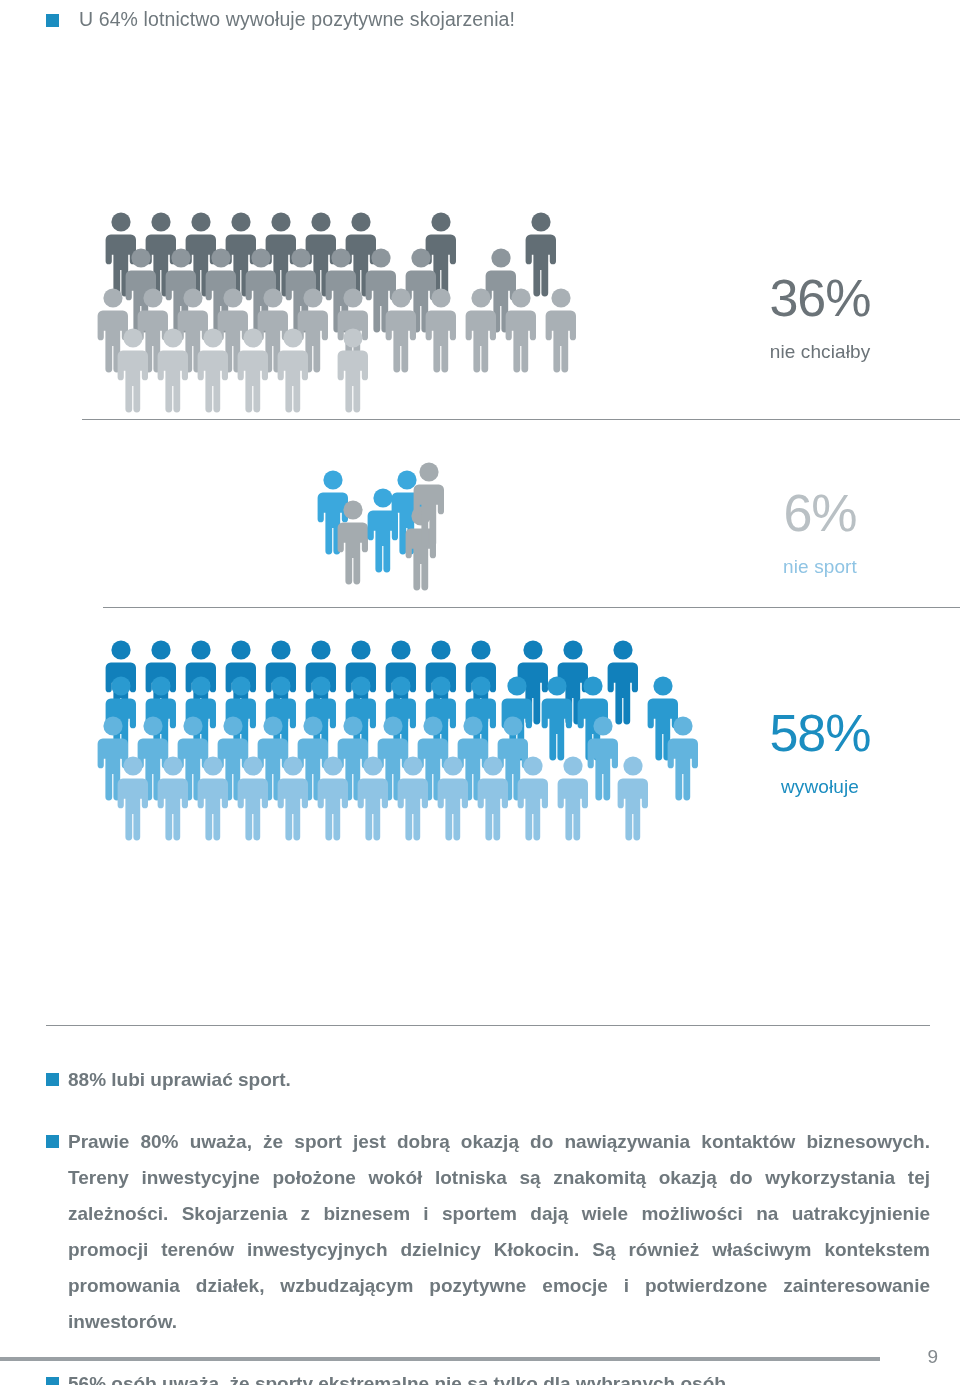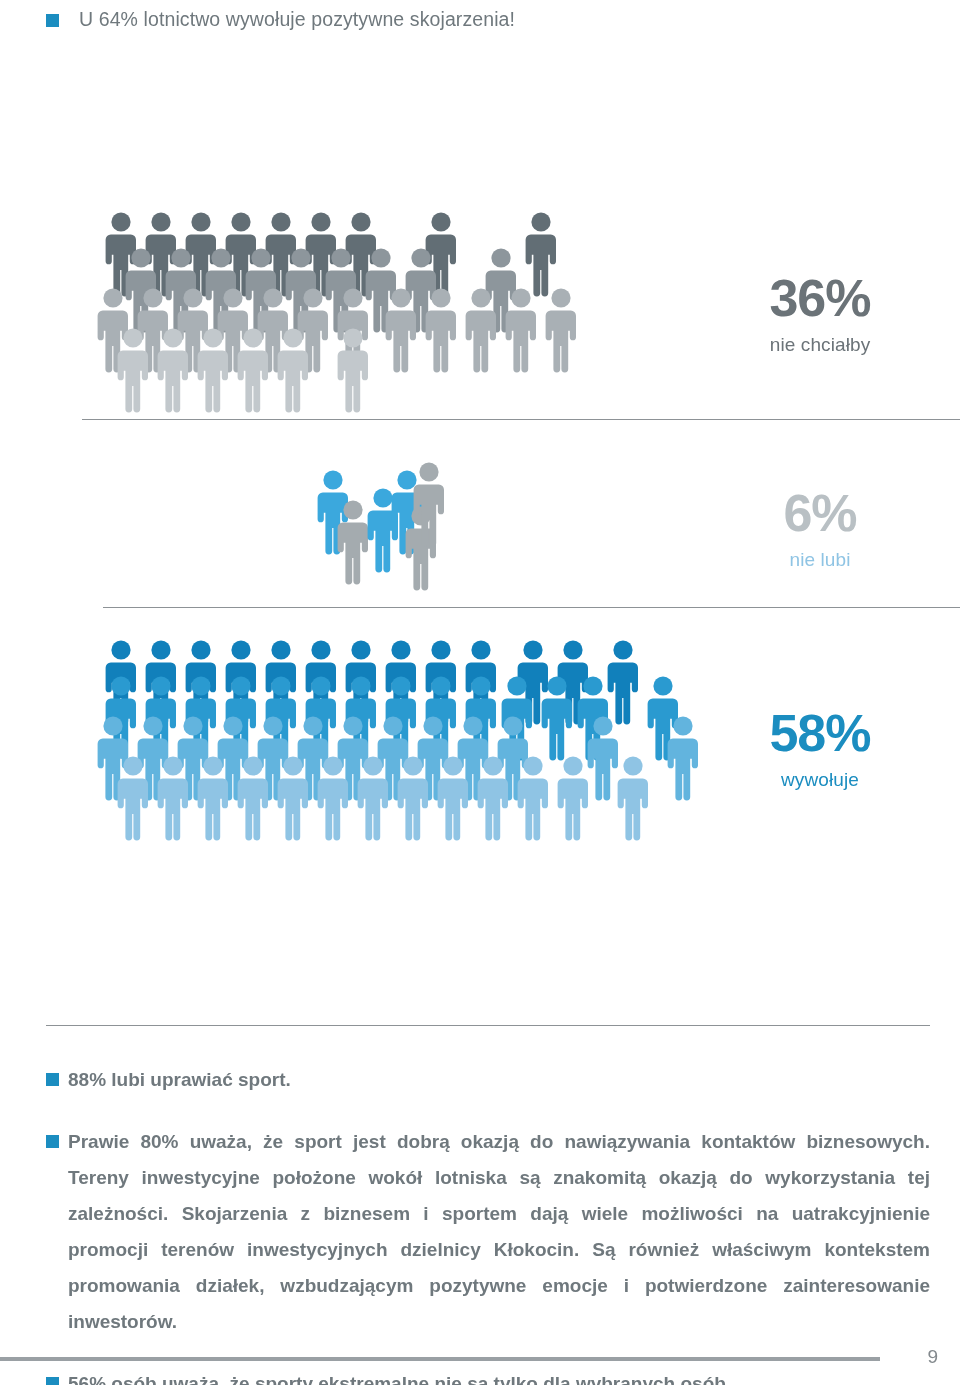--- a/index.html
+++ b/index.html
@@ -64,28 +64,28 @@
   }
 
   
   .stat {
     position: absolute;
     text-align: center;
     width: 230px;
   }
   .stat .num {
     font-size: 52px;
-    font-weight: bold;
+    font-weight: normal;
     line-height: 1;
     letter-spacing: -1px;
   }
   .stat .cap {
     font-size: 19px;
     line-height: 1;
-    margin-top: 11px;
+    margin-top: 18px;
     letter-spacing: .1px;
   }
 
   
   .body-block {
     position: absolute;
     left: 46px;
     top: 1062px;
     width: 884px;
     font-weight: bold;
@@ -712,21 +712,21 @@
 <div class="rule" style="left:82px; top:419px; width:878px;"></div>
 <div class="rule" style="left:103px; top:607px; width:857px;"></div>
 <div class="rule" style="left:46px; top:1025px; width:884px;"></div>
 
 <div class="stat" style="left:705px; top:272px;">
   <div class="num" style="color:#6b7378;">36%</div>
   <div class="cap" style="color:#6b7378;">nie chciałby</div>
 </div>
 <div class="stat" style="left:705px; top:487px;">
   <div class="num" style="color:#b9c0c4;">6%</div>
-  <div class="cap" style="color:#8fc4e4;">nie lubi</div>
+  <div class="cap" style="color:#8fc4e4;">nie sport</div>
 </div>
 <div class="stat" style="left:705px; top:707px;">
   <div class="num" style="color:#1b8dc0;">58%</div>
   <div class="cap" style="color:#1b8dc0;">wywołuje</div>
 </div>
 
 <div class="body-block">
   <div class="para single">
     <span class="bullet-sq"></span>
     <span class="ptext">88% lubi uprawiać sport.</span>

